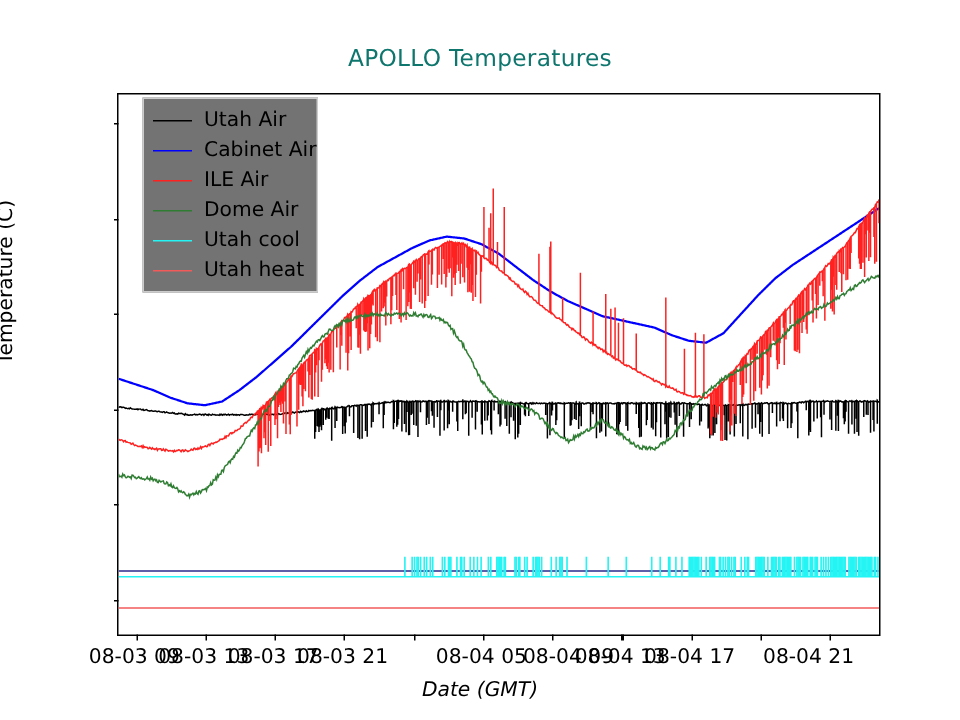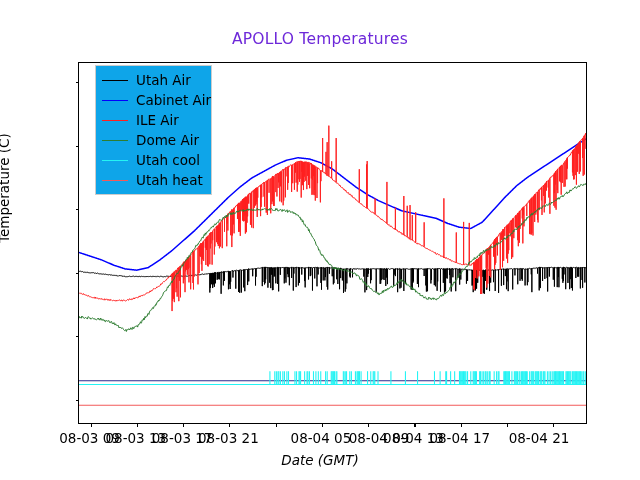--- a/index.html
+++ b/index.html
@@ -1,33 +1,33 @@
 <!DOCTYPE html>
 <html><head>
 <meta charset="utf-8">
 <style>
   html,body{margin:0;padding:0;background:#ffffff;}
   body{width:640px;height:480px;overflow:hidden;
        font-family:"DejaVu Sans","Liberation Sans",sans-serif;color:#000;}
   #fig{position:relative;width:640px;height:480px;}
   #title{position:absolute;left:0;top:30px;width:640px;text-align:center;
-         font-size:15.5px;color:#6d28d9;letter-spacing:.2px;}
+         font-size:15.5px;color:#0f766e;letter-spacing:.2px;}
   #plot{position:absolute;left:78px;top:62px;width:509px;height:362px;
         border:1.1px solid #000;box-sizing:border-box;background:#fff;}
   #svgwrap{position:absolute;left:0;top:0;width:100%;height:100%;}
   .ytick-mark{position:absolute;left:-3.5px;width:3.5px;height:1.1px;background:#000;}
   .xtick-mark{position:absolute;bottom:-3.5px;width:1.1px;height:3.5px;background:#000;}
   .xtick-label{position:absolute;top:430px;transform:translateX(-50%);
         font-size:13.5px;white-space:nowrap;}
   #ylabel{position:absolute;left:-4px;top:243px;transform:rotate(-90deg);
         transform-origin:left top;font-size:13.5px;white-space:nowrap;}
   #xlabel{position:absolute;left:0;top:452px;width:640px;text-align:center;
         font-size:13.5px;font-style:italic;}
   #legend{position:absolute;left:95px;top:65px;width:117px;
-        background:#0ea5e9;border:1px solid #cccccc;box-sizing:border-box;
+        background:#737373;border:1px solid #cccccc;box-sizing:border-box;
         padding:4px 0 4px 0;}
   .leg-row{display:flex;align-items:center;height:20px;padding-left:6px;}
   .leg-line{width:26px;height:0;border-top:1.3px solid #000;flex:0 0 26px;}
   .leg-text{font-size:13.5px;margin-left:8px;white-space:nowrap;}
 </style>
 </head>
 <body>
 
 <div id="fig">
 

